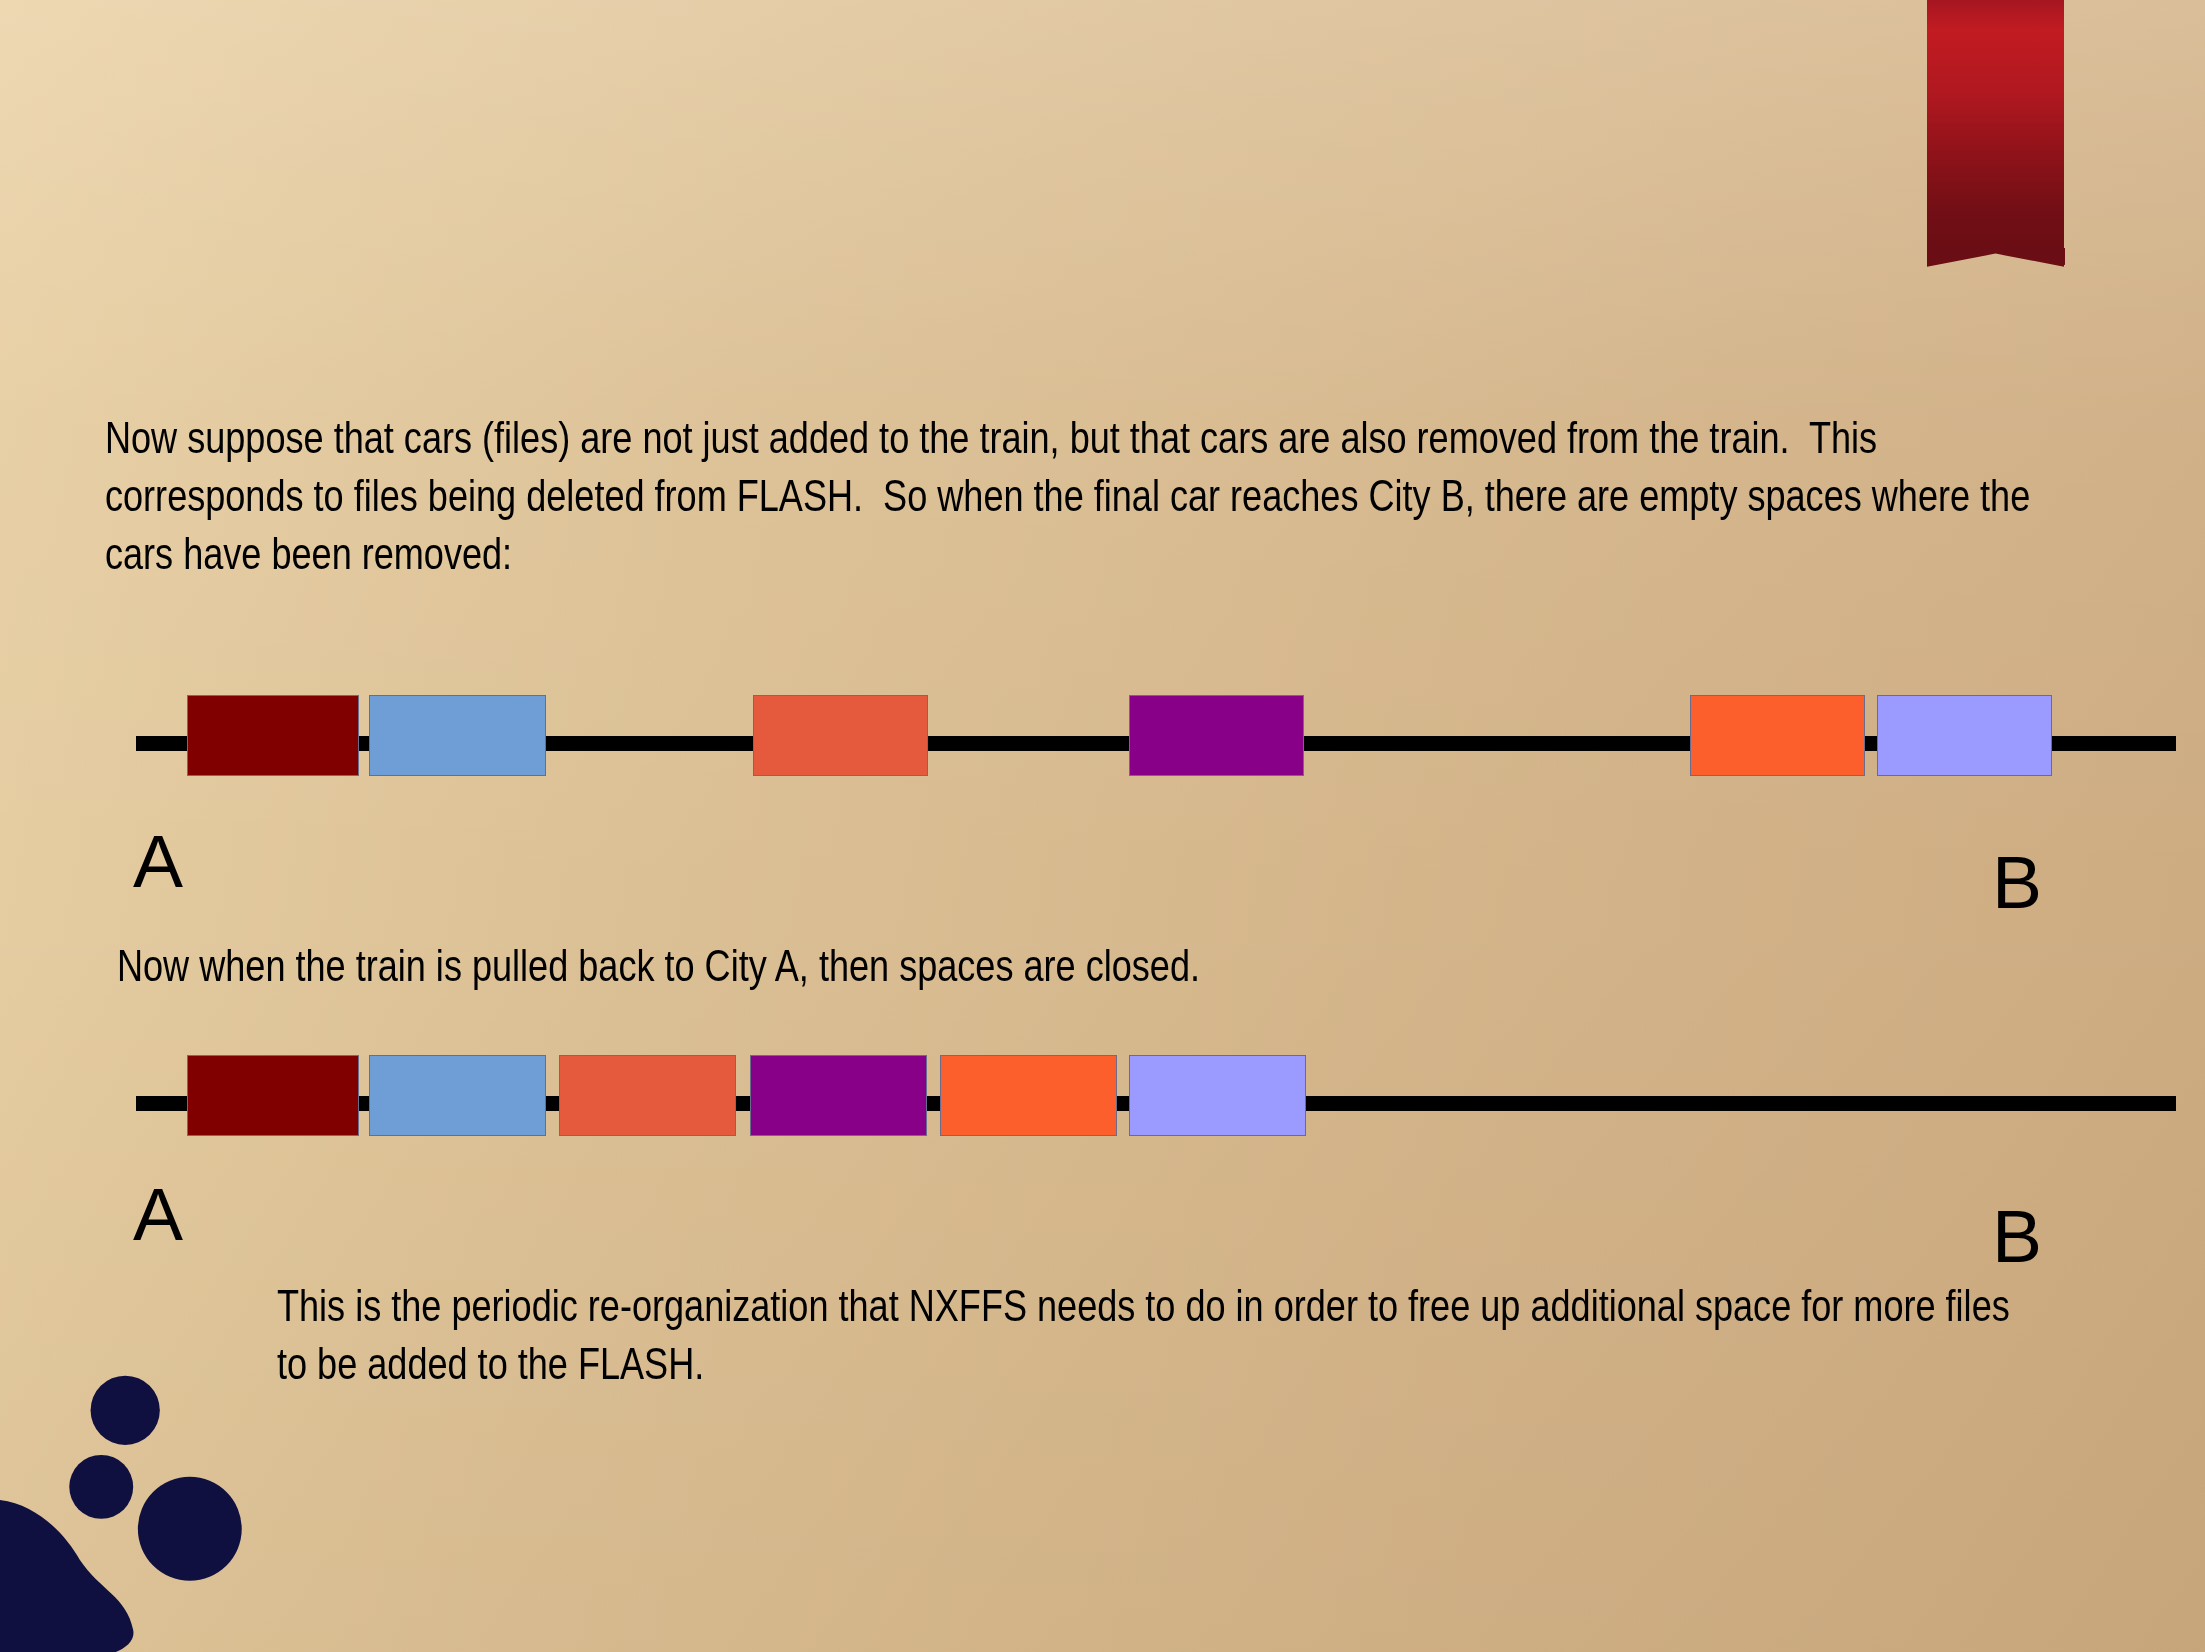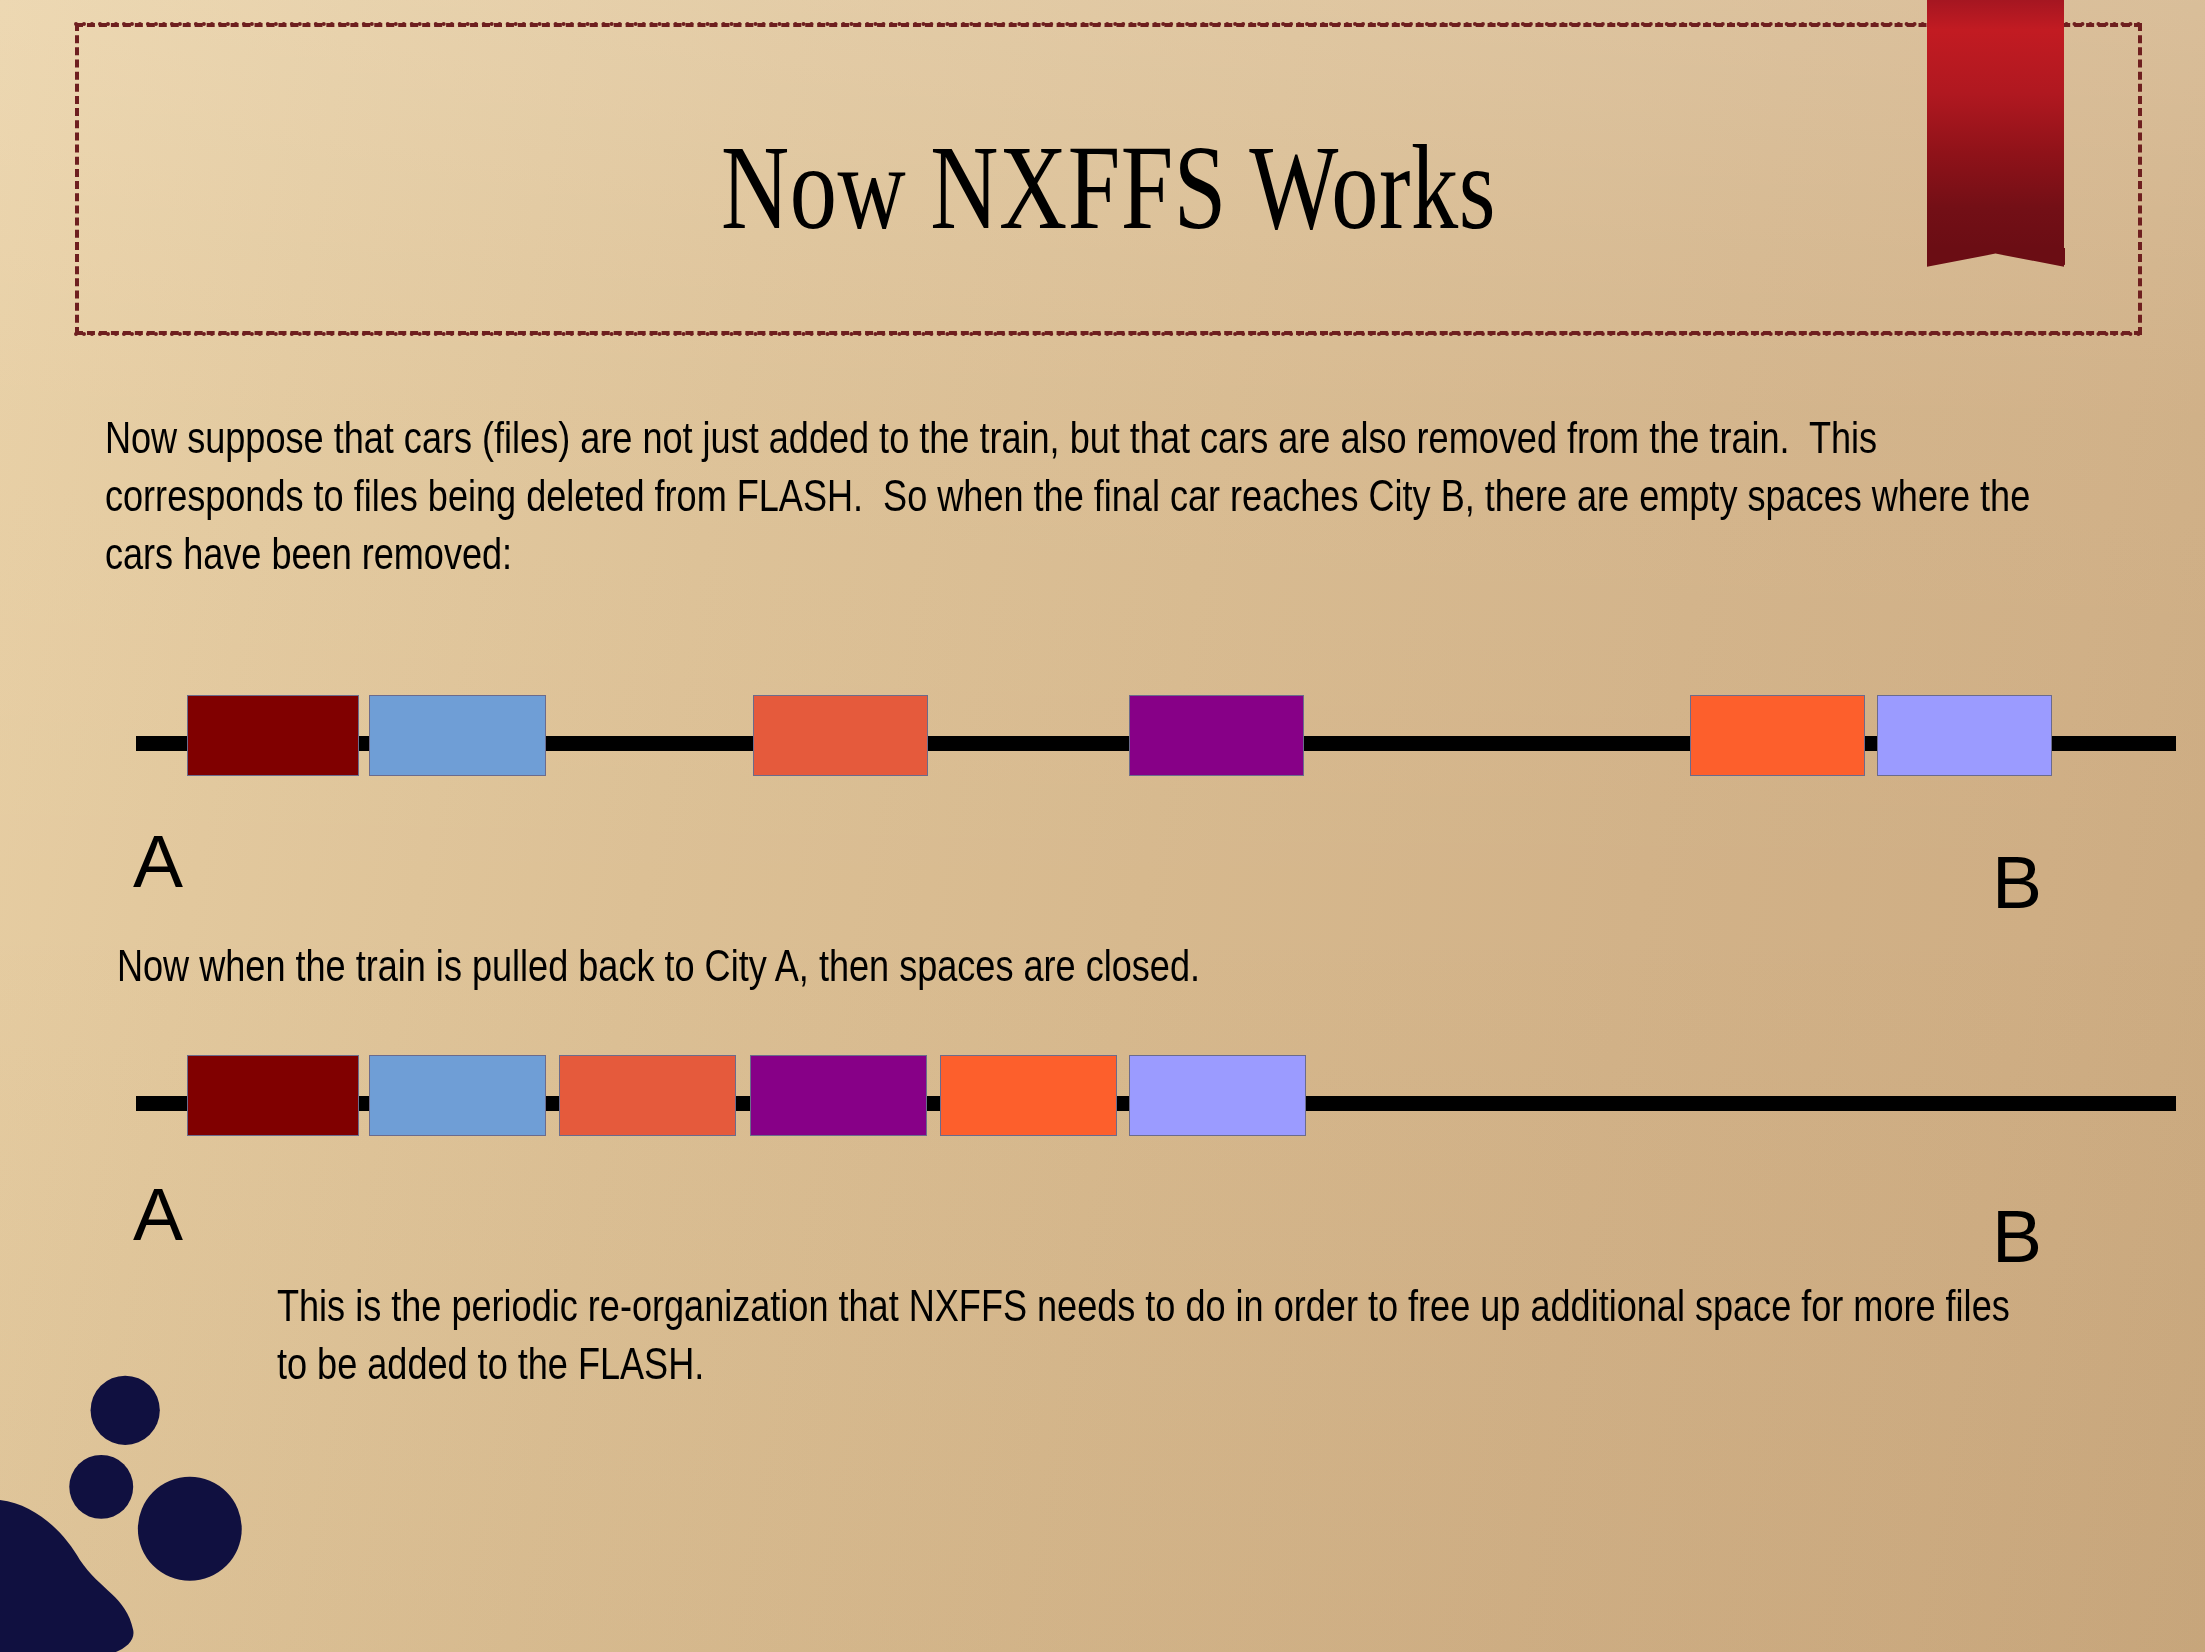--- a/index.html
+++ b/index.html
@@ -144,23 +144,20 @@
     color: #000;
   }
 </style>
 </head>
 <body>
 
 <div id="slide">
 
   <div id="sheen"></div>
 
-  <div id="title-frame">
-    <div id="page-title">Now NXFFS Works</div>
-  </div>
 
   <div id="ribbon"></div>
   <div id="ribbon-notch"></div>
 
   <div class="body-text" id="para-1">Now suppose that cars (files) are not just added to the train, but that cars are also removed from the train.  This corresponds to files being deleted from FLASH.  So when the final car reaches City B, there are empty spaces where the cars have been removed:</div>
 
   <div class="train-row" id="diagram-1" style="top:680px;">
       <div class="rail" style="left: 136px; width: 2040px; background: rgb(0, 0, 0);"></div>
       <div class="car" style="left: 187px; width: 172px; background: rgb(128, 0, 0);"></div>
       <div class="car" style="left: 369px; width: 177px; background: rgb(111, 158, 214);"></div>

